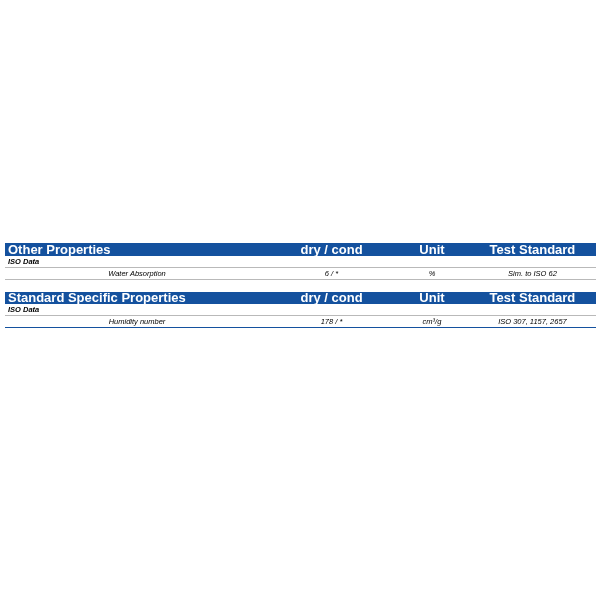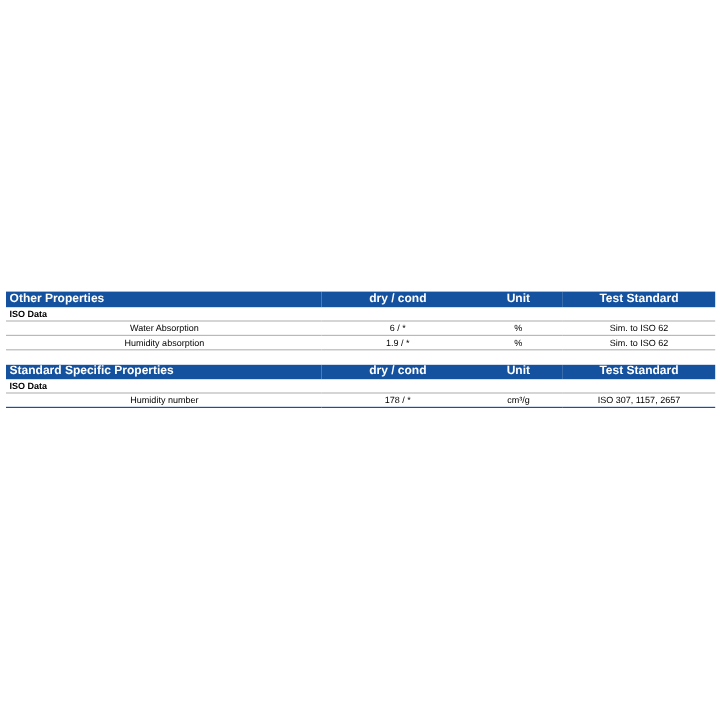--- a/index.html
+++ b/index.html
@@ -38,39 +38,40 @@
   }
   .prop-table col.c-name  { width: 44.5%; }
   .prop-table col.c-value { width: 21.5%; }
   .prop-table col.c-unit  { width: 12.5%; }
   .prop-table col.c-std   { width: 21.5%; }
 
   .prop-table thead th {
     background: #14519e;
     color: #ffffff;
     font-weight: bold;
-    font-size: 10px;
+    font-size: 13px;
     padding: 1.5px 2px 2px 2px;
     text-align: center;
     line-height: 9px;
     border: none;
   }
   .prop-table thead th.th-name {
     text-align: left;
     padding-left: 3px;
   }
   .prop-table tbody td {
     font-size: 7.5px;
     line-height: 9px;
     padding: 1px 2px;
     border-bottom: 0.5px solid #b9b9b9;
     text-align: center;
     color: #000000;
     white-space: nowrap;
     overflow: hidden;
+    font-style: italic;
   }
   .prop-table tbody td.td-name {
     text-align: center;
     padding-left: 3px;
   }
   .prop-table tbody tr.subhead td {
     font-weight: bold;
     text-align: left;
     border-bottom: 0.5px solid #b9b9b9;
   }
@@ -102,26 +103,20 @@
       <tbody>
         <tr class="subhead">
           <td class="td-name" colspan="4">ISO Data</td>
         </tr>
         <tr>
           <td class="td-name">Water Absorption</td>
           <td>6 / *</td>
           <td>%</td>
           <td>Sim. to ISO 62</td>
         </tr>
-        <tr>
-          <td class="td-name">Humidity absorption</td>
-          <td>1.9 / *</td>
-          <td>%</td>
-          <td>Sim. to ISO 62</td>
-        </tr>
       </tbody>
     </table>
 
     <table class="prop-table">
       <colgroup>
         <col class="c-name">
           <col class="c-value">
           <col class="c-unit">
           <col class="c-std">
       </colgroup>

